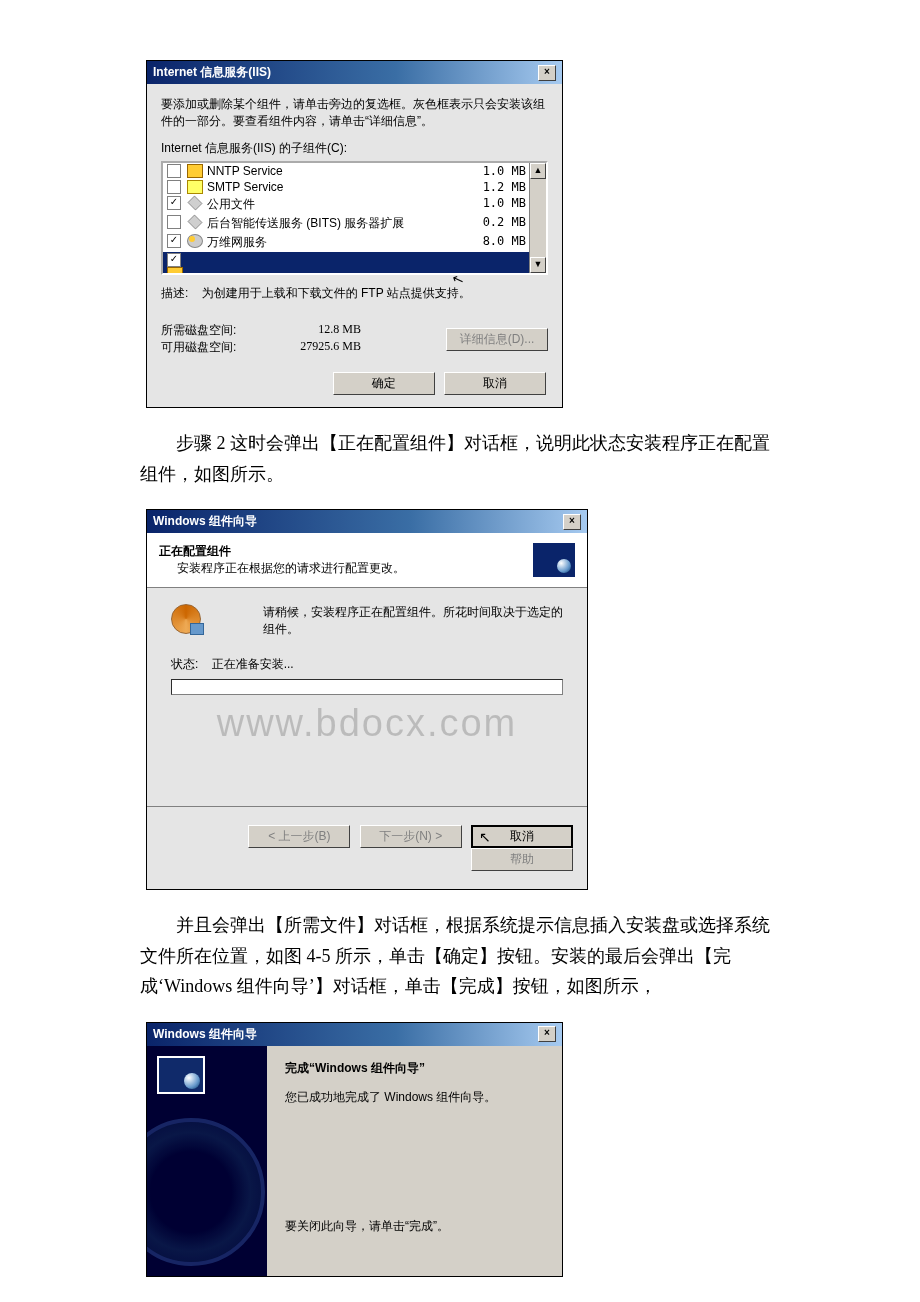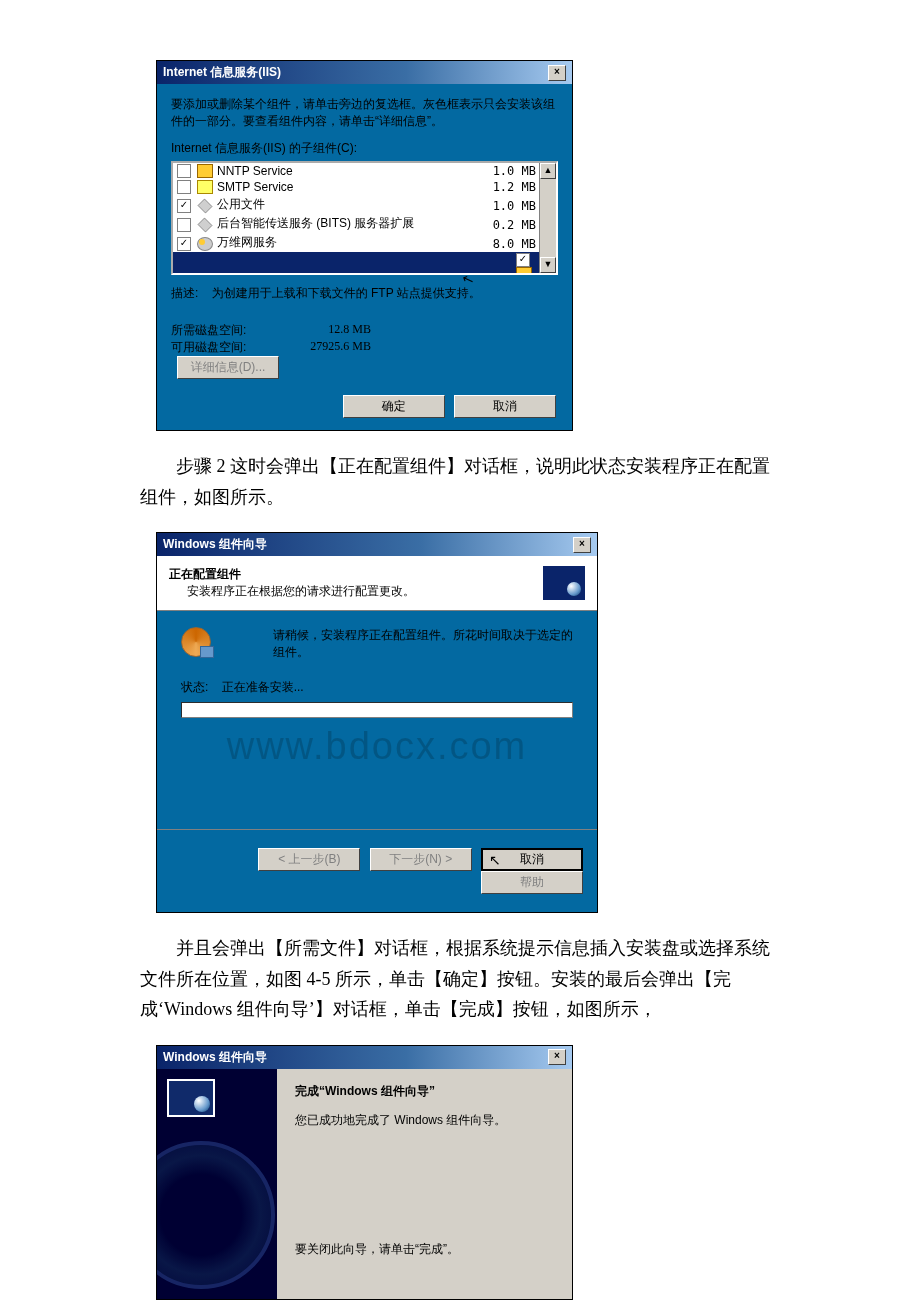--- a/index.html
+++ b/index.html
@@ -12,23 +12,23 @@
   .page {
     padding: 40px 140px 60px 140px;
   }
   p.body {
     font-size: 18px;
     line-height: 1.7;
     margin: 14px 0;
     text-indent: 2em;
   }
   .dialog {
-    background: #0369a1;
+    background: #e5e5e5;
     border: 1px solid #000;
-    margin: 20px 0 20px 16px;
+    margin: 20px 0 20px 6px;
     font-family: "SimSun", Tahoma, sans-serif;
     font-size: 12px;
     color: #000;
     position: relative;
   }
   .titlebar {
     background: linear-gradient(to right, #0a246a, #3a6ea5 60%, #a6caf0);
     color: #fff;
     padding: 3px 6px;
     font-weight: bold;
@@ -51,21 +51,21 @@
   .sublabel { margin: 4px 0; }
   .listbox {
     background: #fff;
     border: 2px inset #fff;
     height: 110px;
     overflow: hidden;
     position: relative;
   }
   .listrow {
     display: flex;
-    align-items: flex-end;
+    align-items: flex-start;
     padding: 1px 20px 1px 4px;
     font-family: Tahoma, "SimSun", sans-serif;
   }
   .listrow .cb {
     width: 12px; height: 12px;
     border: 1px solid #808080;
     background: #fff;
     margin-right: 6px;
     font: 10px/10px Arial;
     text-align: center;
@@ -93,21 +93,21 @@
     border-left: 1px solid #808080;
   }
   .scroll-btn {
     height: 14px;
     background: #d4d0c8;
     border: 1px solid #fff;
     border-right-color:#404040; border-bottom-color:#404040;
     font: 9px/12px Arial; text-align: center;
   }
   .descrow { margin: 10px 0; }
-  .row2 { display: flex; justify-content: space-between; align-items: flex-start; margin-top: 20px; flex-direction: column; }
+  .row2 { display: flex; justify-content: space-between; align-items: center; margin-top: 20px; }
   .stats { font-family: Tahoma, "SimSun", sans-serif; }
   .stats-row { display: flex; }
   .stats-row .slabel { width: 100px; }
   .stats-row .sval { width: 100px; text-align: right; font-family: Liberation Serif, serif; }
   .btn {
     display: inline-block;
     min-width: 80px;
     padding: 2px 10px;
     background: #d4d0c8;
     border: 1px solid #fff;

